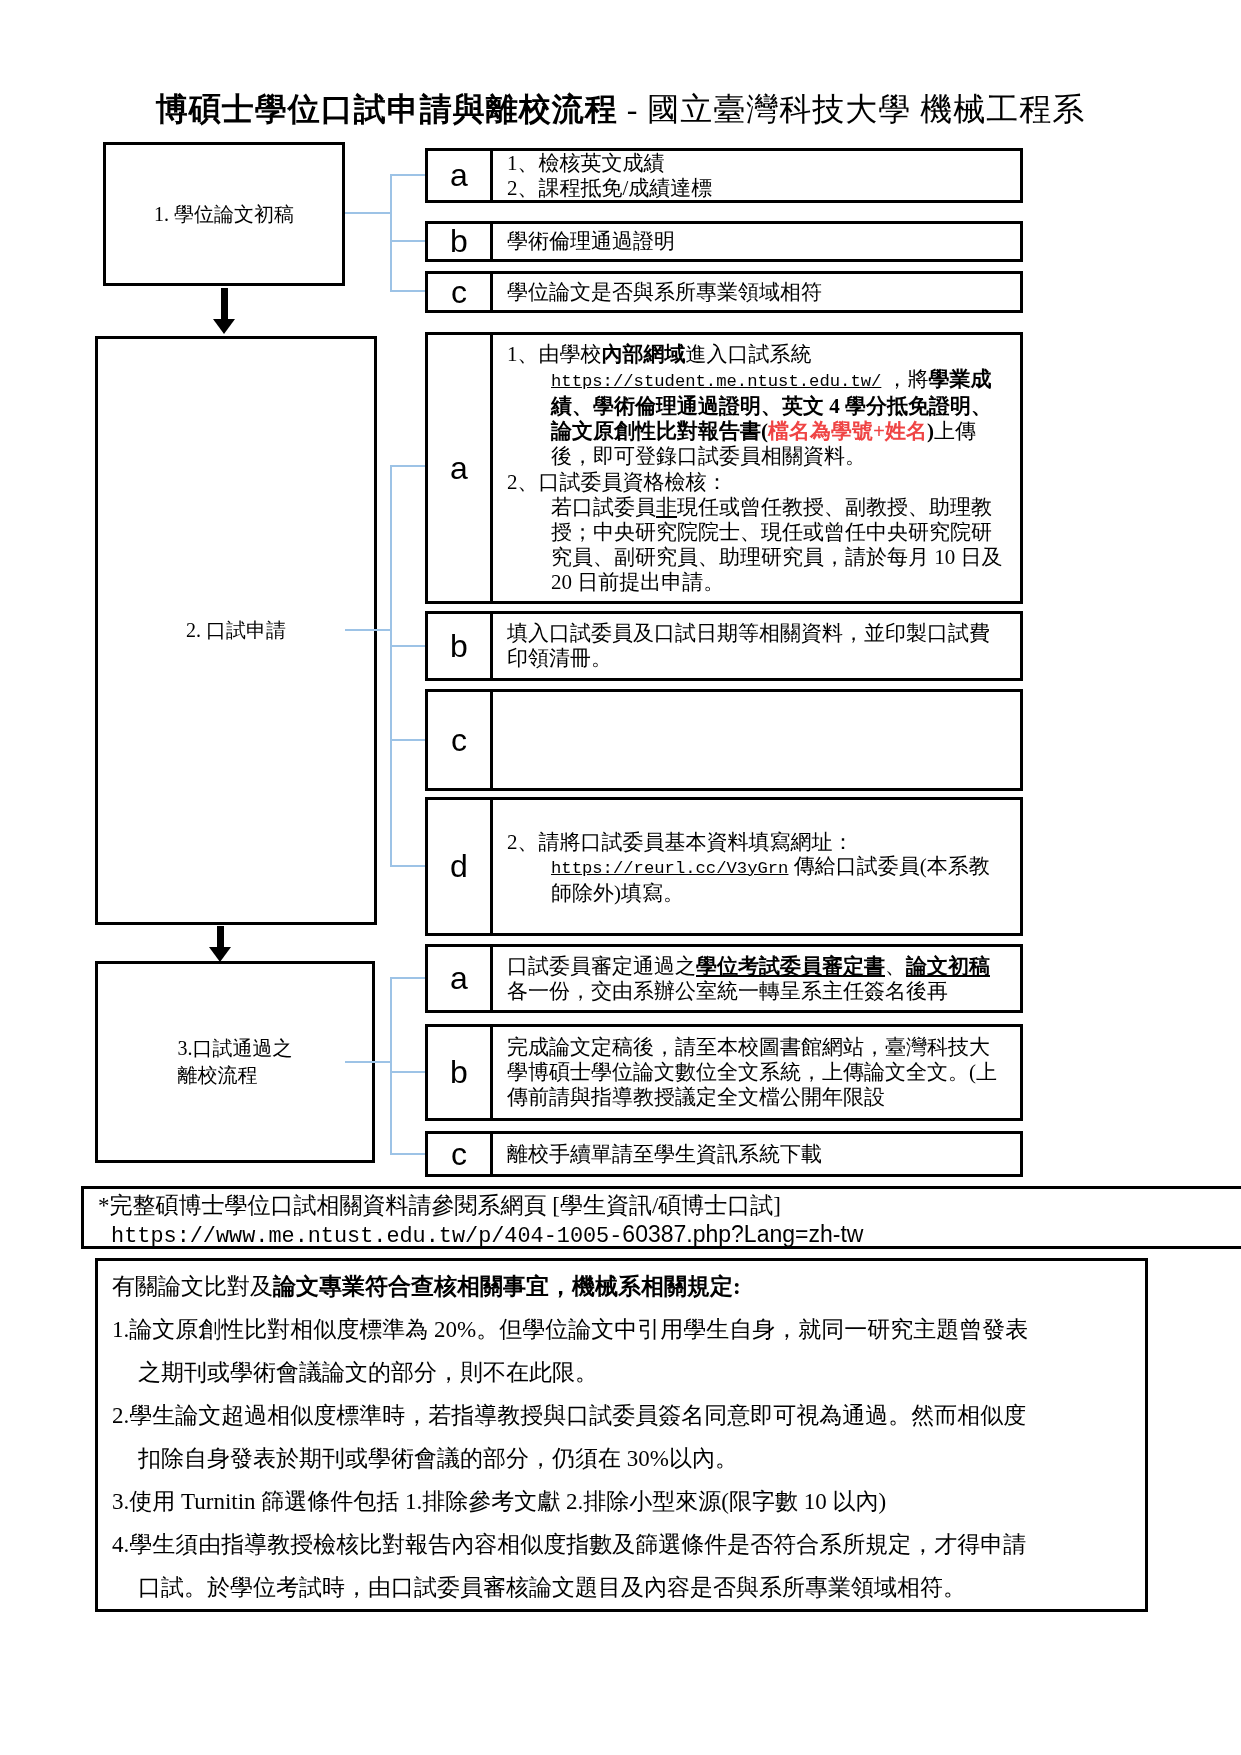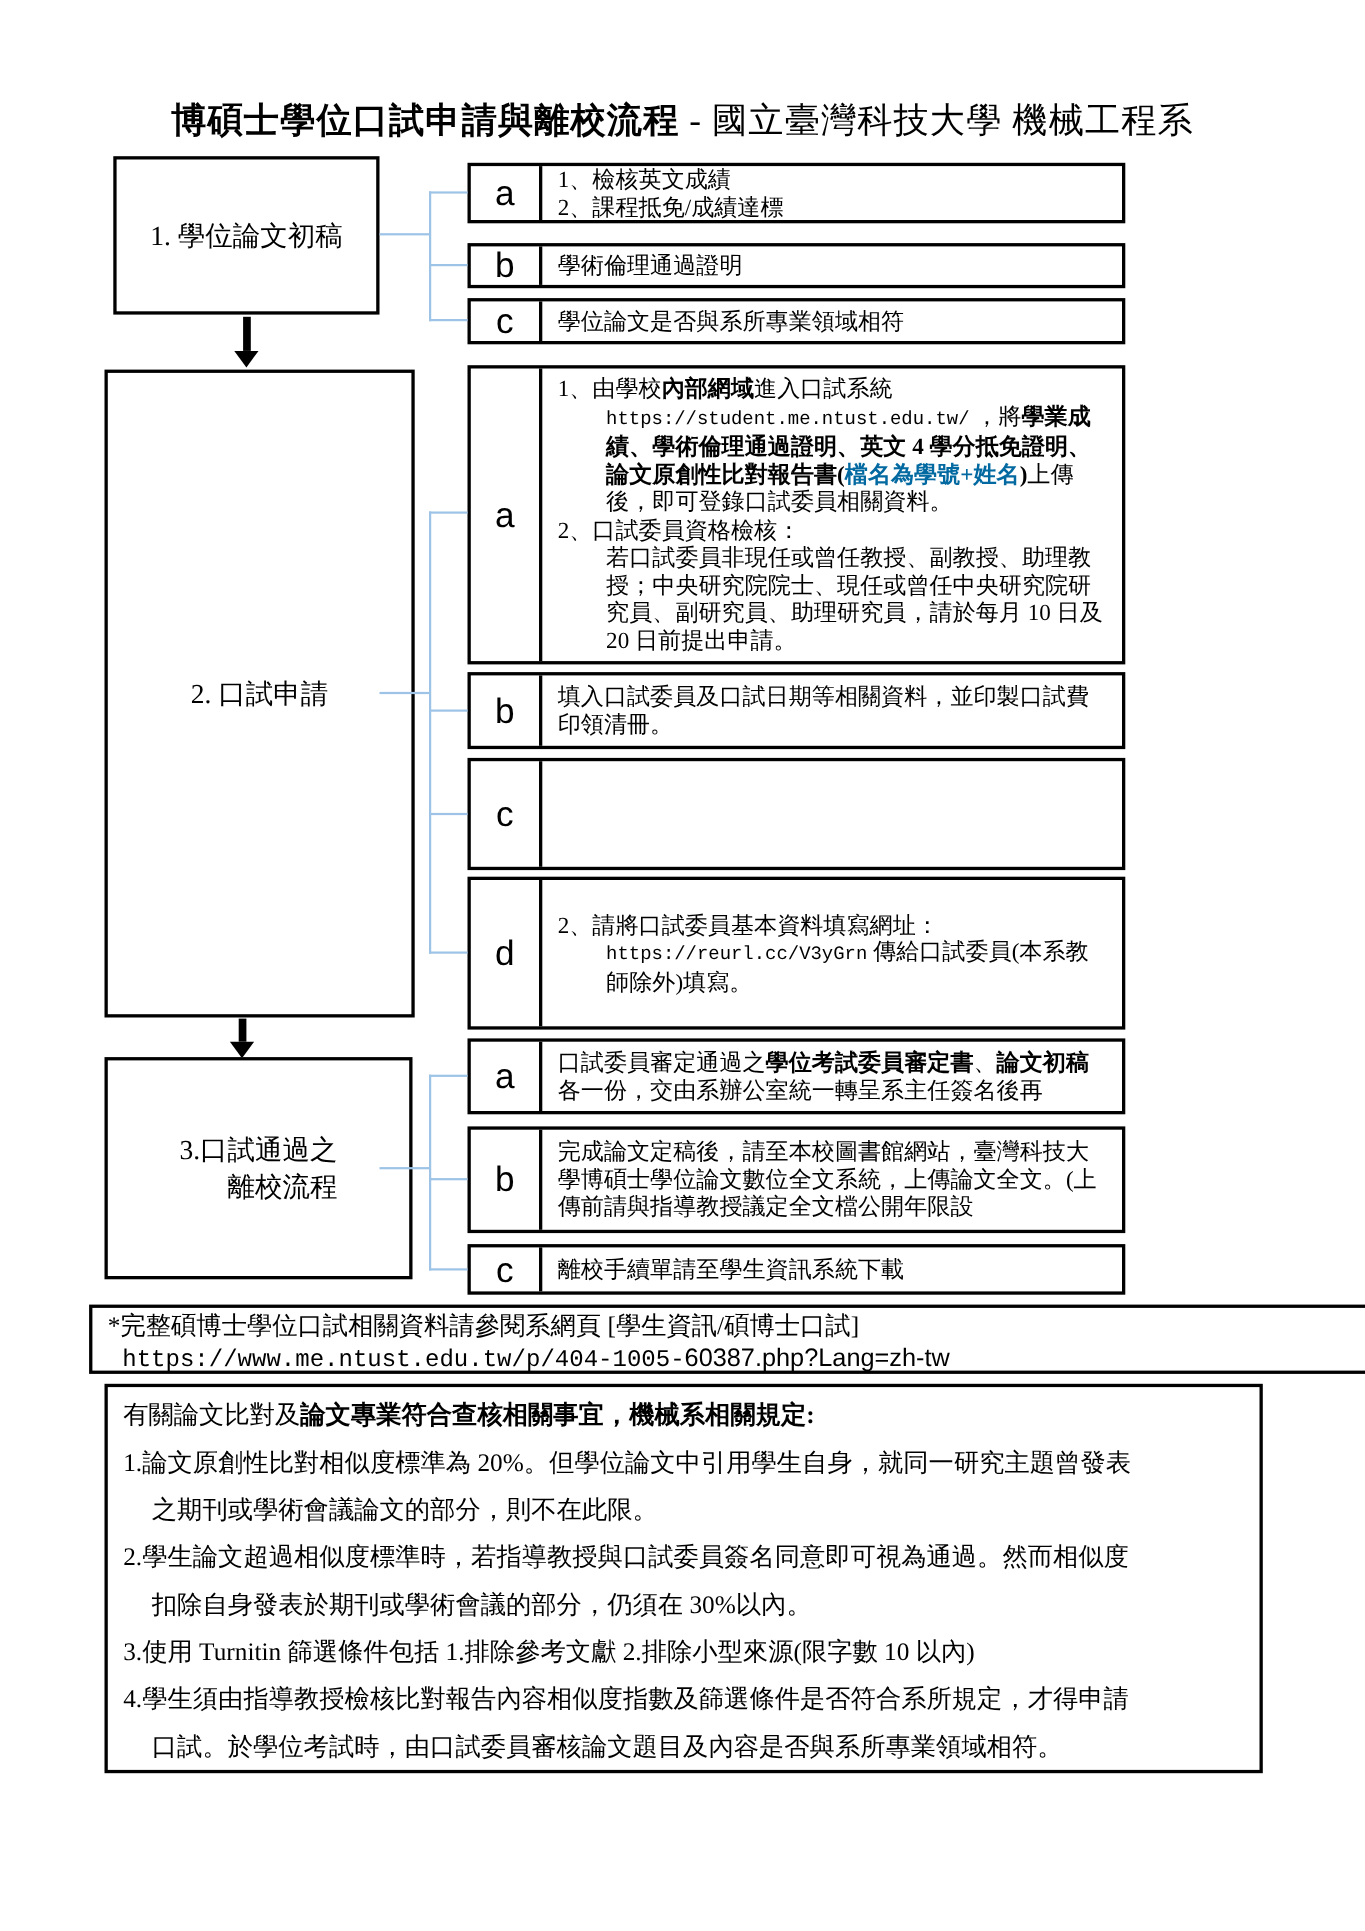--- a/index.html
+++ b/index.html
@@ -2,32 +2,32 @@
 <html><head>
 <meta charset="utf-8">
 <style>
   html,body{margin:0;padding:0;background:#ffffff;}
   .page{position:relative;width:1241px;height:1755px;background:#fff;
         font-family:"Liberation Serif","DejaVu Serif",serif;color:#000;overflow:hidden;}
   .title{position:absolute;top:88px;left:0;width:100%;text-align:center;
          font-size:32px;letter-spacing:1px;white-space:pre;}
   .box{position:absolute;border:3px solid #000;box-sizing:border-box;background:#fff;}
   .stage{display:flex;align-items:center;justify-content:center;
-         font-size:25px;text-align:right;white-space:pre-line;}
+         font-size:20px;text-align:left;white-space:pre-line;}
   .step{display:flex;}
   .step .letter{flex:0 0 62px;border-right:3px solid #000;display:flex;align-items:center;
         justify-content:center;font-family:"Liberation Sans","DejaVu Sans",sans-serif;font-size:32px;}
   .step .content{flex:1;display:flex;flex-direction:column;justify-content:center;
         padding:3px 14px;font-size:21px;line-height:25px;white-space:pre-wrap;overflow:hidden;}
   #step2d .content{line-height:24px;}
   .hang{padding-left:44px;text-indent:-44px;}
   .item-gap{margin-top:1px;}
   .b{font-weight:bold;}
-  .u{text-align:right;}
-  .red{color:#0369a1;}
+  .u{text-decoration:underline;text-align:right;}
+  .red{color:#ef4444;}
   .mono{font-family:"Liberation Mono","DejaVu Sans Mono",monospace;font-size:0.82em;}
   .sans{font-family:Liberation Sans, sans-serif;}
   .cline{position:absolute;background:#9DC3E6;}
   .arrow{position:absolute;width:22px;display:flex;flex-direction:column;align-items:center;}
   .shaft{width:7px;background:#000;}
   .head{width:0;height:0;border-left:11px solid transparent;border-right:11px solid transparent;
         border-top:15px solid #000;}
   .note1{padding:3px 14px;font-size:23px;line-height:28px;}
   .note1 .mono{font-size:0.95em;}
   .note2{padding:4px 14px;font-size:23px;line-height:43px;}

